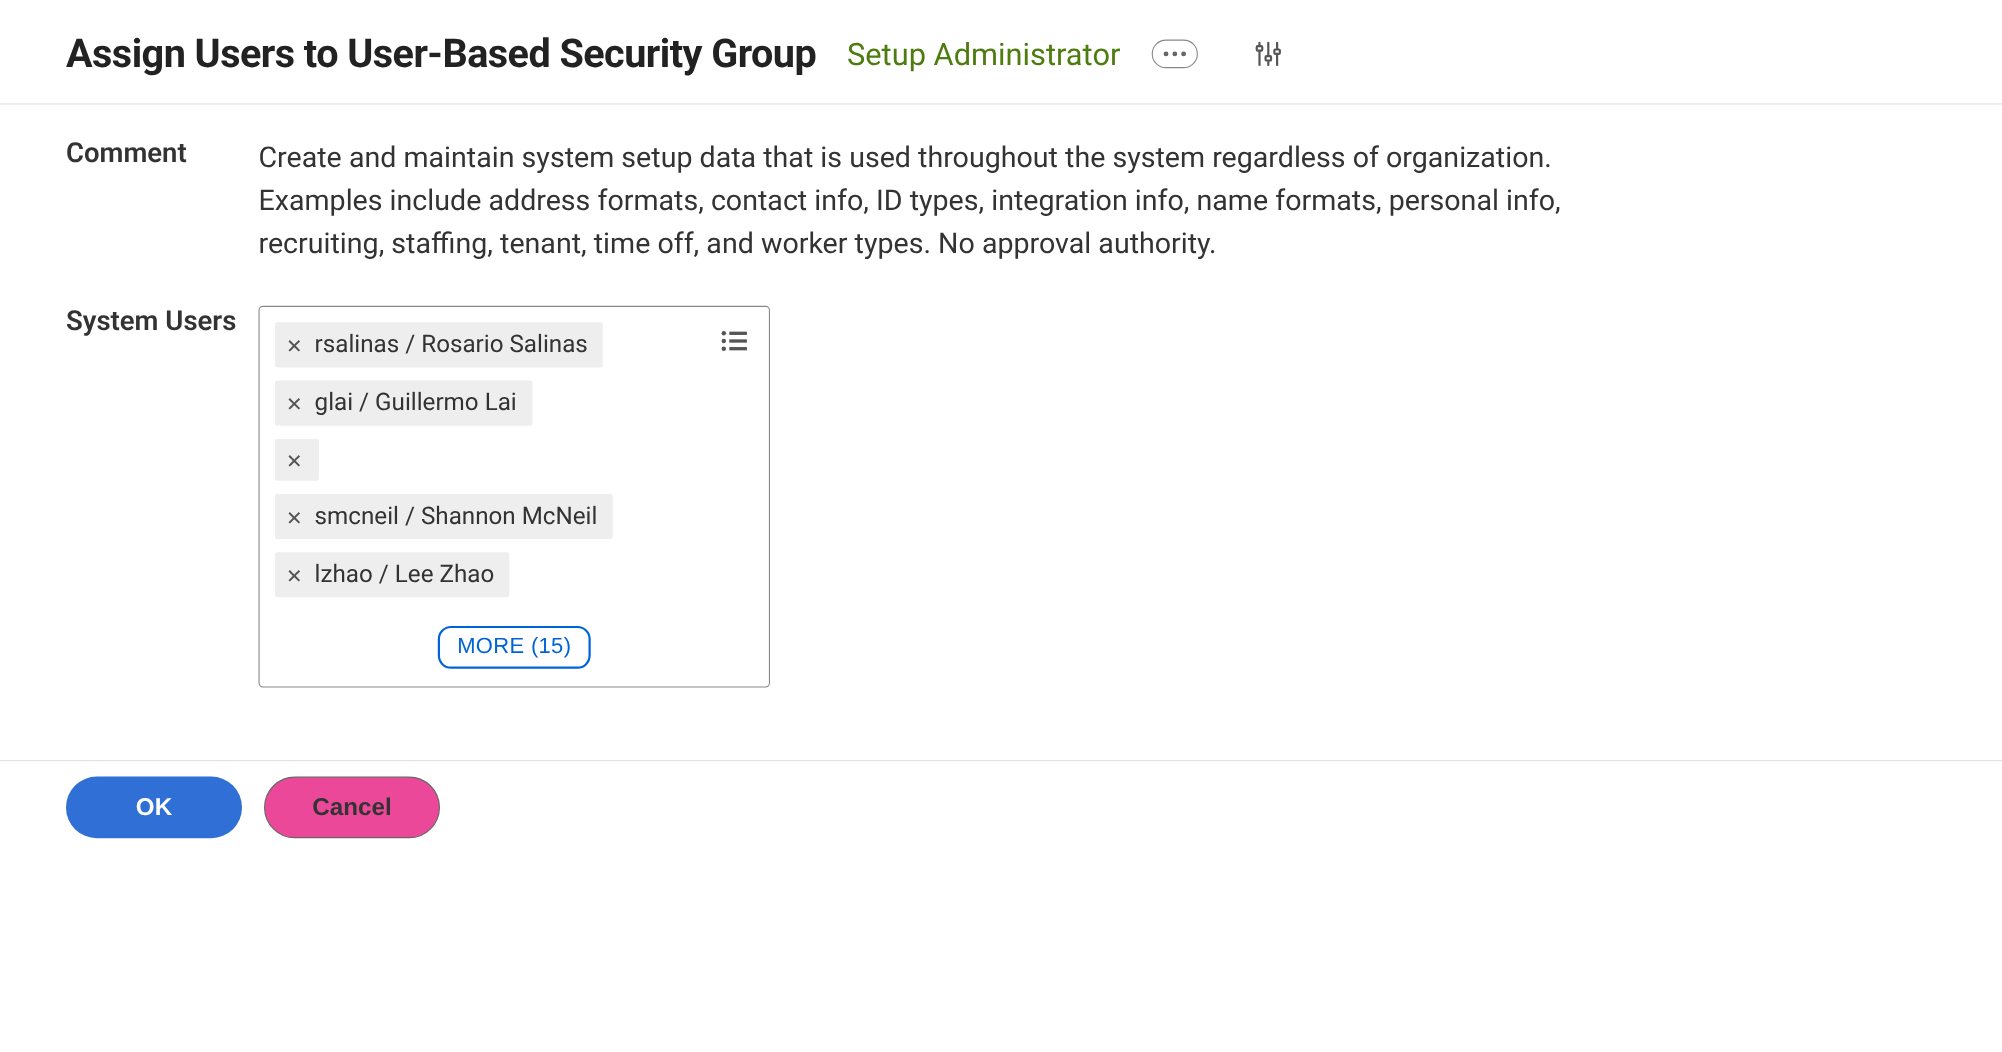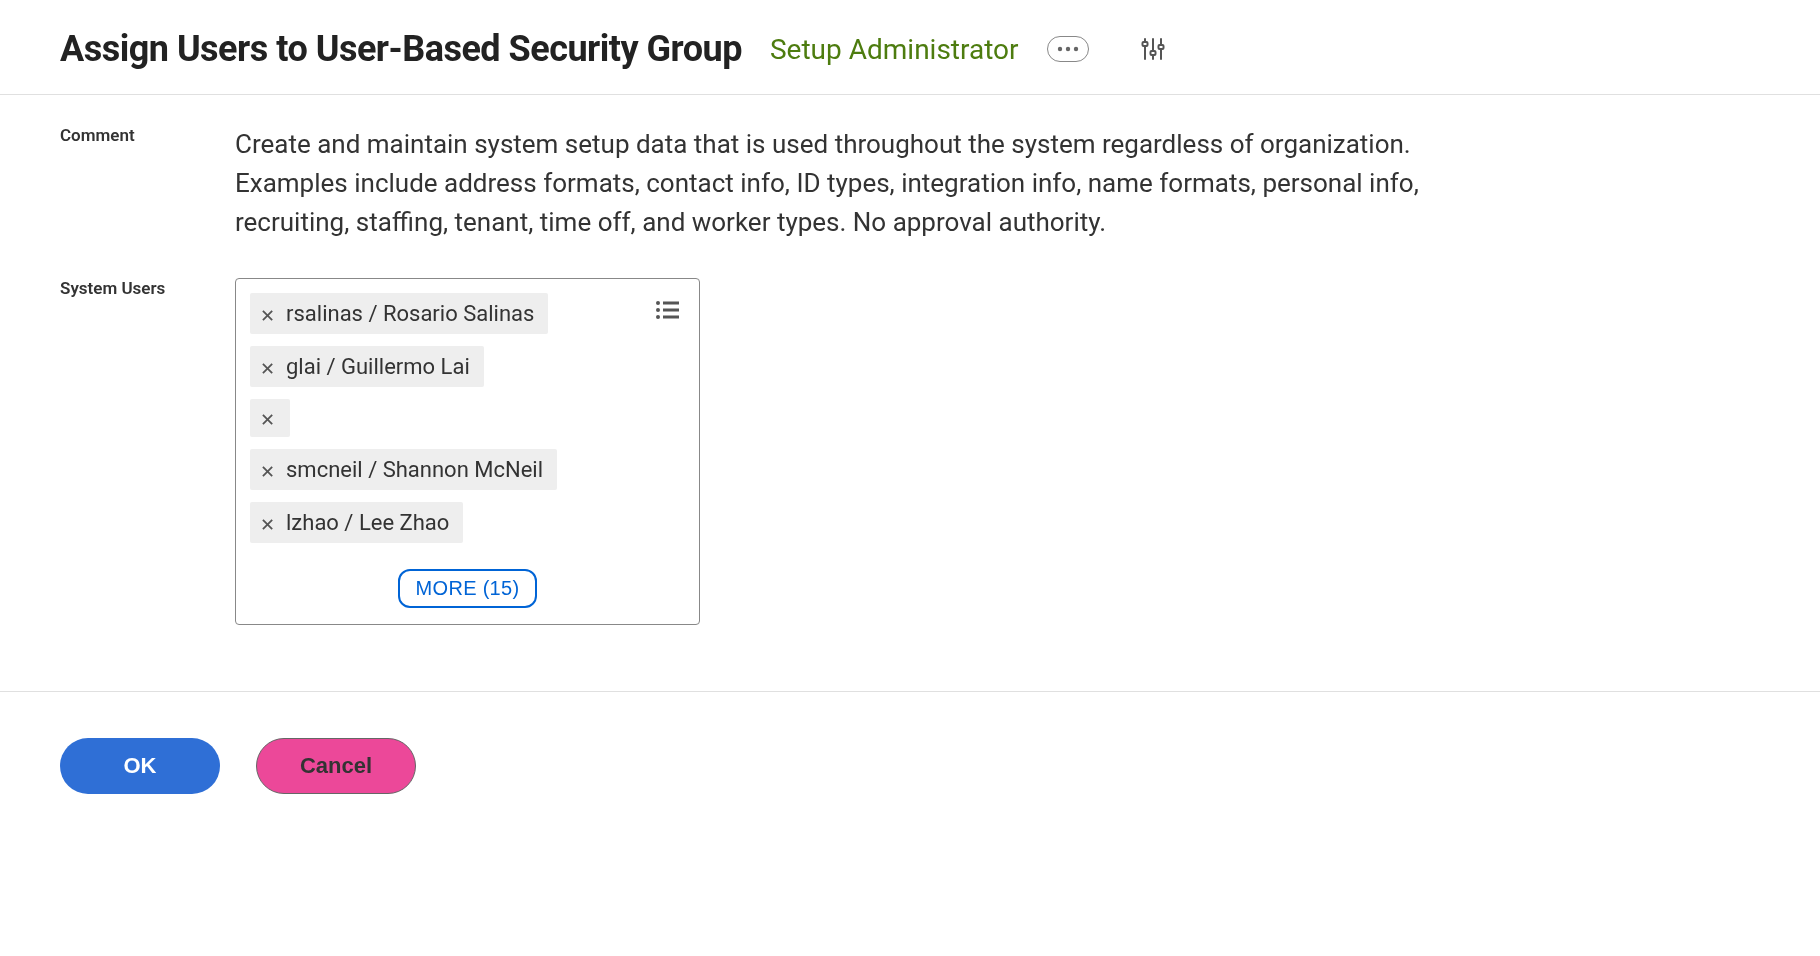--- a/index.html
+++ b/index.html
@@ -57,21 +57,21 @@
     .form-section {
       padding: 30px 60px;
     }
     .form-row {
       display: flex;
       align-items: flex-start;
       margin-bottom: 36px;
     }
     .form-label {
       width: 175px;
-      font-size: 17px;
+      font-size: 25px;
       font-weight: 600;
       color: #333;
       flex-shrink: 0;
     }
     .form-value {
       font-size: 26px;
       color: #333;
       line-height: 1.5;
       max-width: 1260px;
     }
@@ -135,23 +135,23 @@
       font-weight: 400;
       font-size: 20px;
       padding: 6px 16px;
       border-radius: 12px;
       background: #fff;
       cursor: pointer;
       letter-spacing: 0.3px;
     }
     .footer {
       border-top: 1px solid #e0e0e0;
-      padding: 46px 60px;
-      display: flex;
-      gap: 36px;
+      padding: 14px 60px;
+      display: flex;
+      gap: 20px;
     }
     .btn {
       min-width: 160px;
       padding: 14px 36px;
       border-radius: 999px;
       font-size: 22px;
       font-weight: 600;
       cursor: pointer;
       border: none;
       text-align: center;

